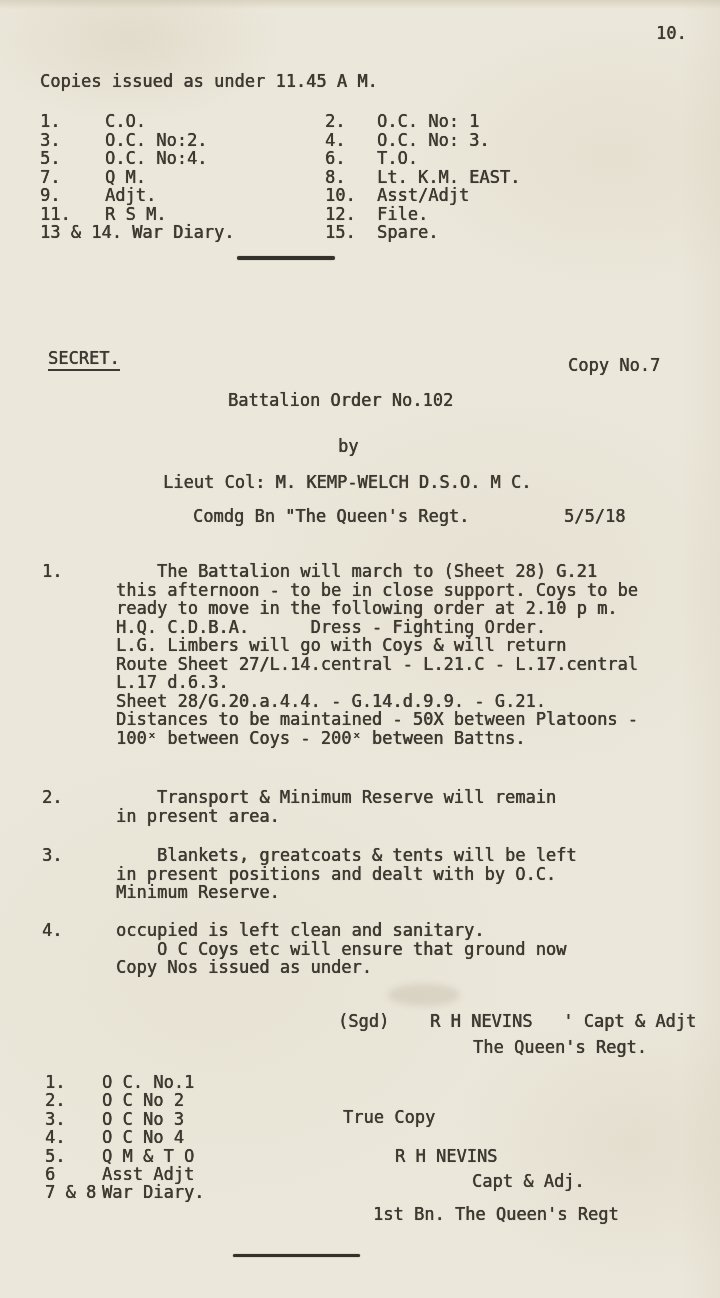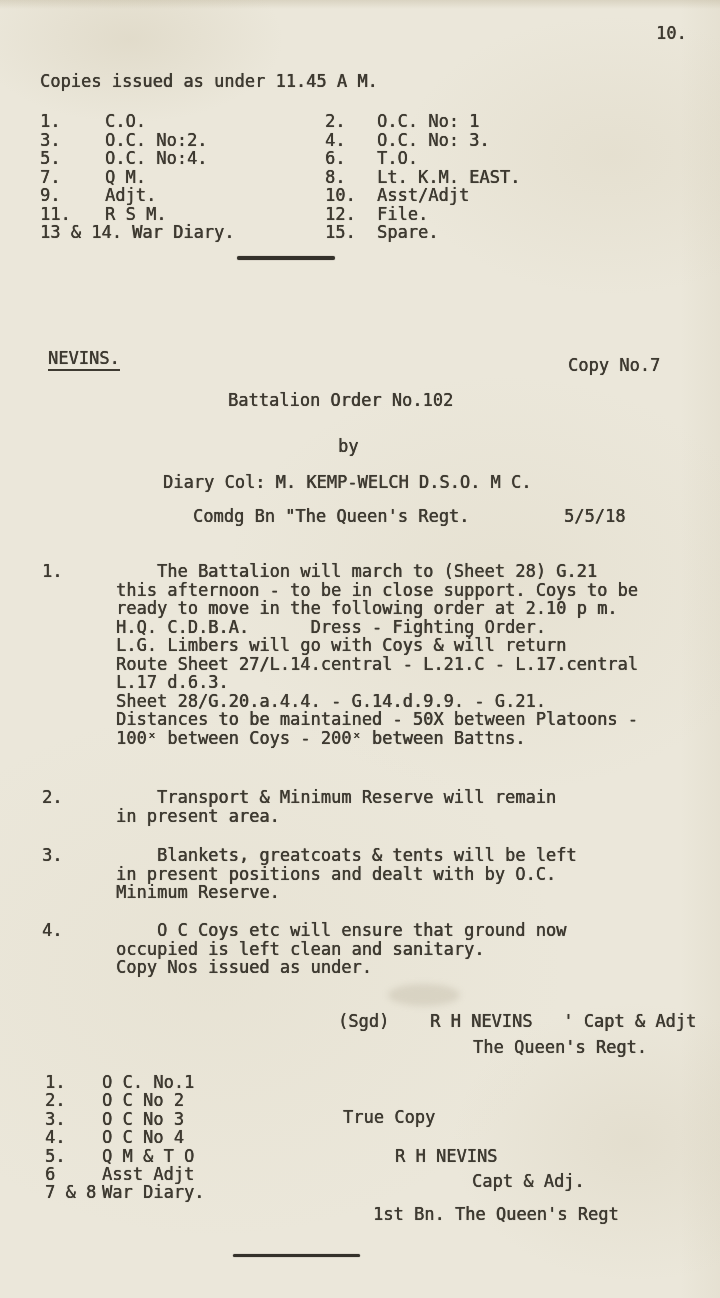--- a/index.html
+++ b/index.html
@@ -97,25 +97,25 @@
   </div>
   <div class="row" style="top:223px;">
     <span class="c cn1">13 &amp; 14. War Diary.</span>
     <span class="c cl1"></span>
     <span class="c cn2">15.</span>
     <span class="c cl2">Spare.</span>
   </div>
 
   <div class="rule rule-top"></div>
 
-  <div class="t" style="left:48px;top:349px;"><span class="underlined">NEVINS.</span></div>
+  <div class="t" style="left:48px;top:349px;"><span class="underlined">SECRET.</span></div>
   <div class="t" style="left:568px;top:356px;">Copy No.7</div>
   <div class="t" style="left:228px;top:391px;">Battalion Order No.102</div>
   <div class="t" style="left:338px;top:437px;">by</div>
-  <div class="t" style="left:163px;top:473px;">Diary Col: M. KEMP-WELCH D.S.O. M C.</div>
+  <div class="t" style="left:163px;top:473px;">Lieut Col: M. KEMP-WELCH D.S.O. M C.</div>
   <div class="t" style="left:193px;top:507px;">Comdg Bn "The Queen's Regt.</div>
   <div class="t" style="left:564px;top:507px;">5/5/18</div>
 
   <div class="t pnum" style="top:562px;">1.</div>
   <div class="pbody" style="top:562px;">
     <div class="pline">    The Battalion will march to (Sheet 28) G.21</div>
     <div class="pline">this afternoon - to be in close support. Coys to be</div>
     <div class="pline">ready to move in the following order at 2.10 p m.</div>
     <div class="pline">H.Q. C.D.B.A.      Dress - Fighting Order.</div>
     <div class="pline">L.G. Limbers will go with Coys &amp; will return</div>
@@ -134,22 +134,22 @@
 
   <div class="t pnum" style="top:846px;">3.</div>
   <div class="pbody" style="top:846px;">
     <div class="pline">    Blankets, greatcoats &amp; tents will be left</div>
     <div class="pline">in present positions and dealt with by O.C.</div>
     <div class="pline">Minimum Reserve.</div>
   </div>
 
   <div class="t pnum" style="top:921px;">4.</div>
   <div class="pbody" style="top:921px;">
+    <div class="pline">occupied is left clean and sanitary.</div>
     <div class="pline">    O C Coys etc will ensure that ground now</div>
-    <div class="pline">occupied is left clean and sanitary.</div>
     <div class="pline">Copy Nos issued as under.</div>
   </div>
 
   <div class="smudge"></div>
 
   <div class="t" style="left:338px;top:1012px;">(Sgd)    R H NEVINS   ' Capt &amp; Adjt</div>
   <div class="t" style="left:473px;top:1038px;">The Queen's Regt.</div>
 
   <div class="row" style="top:1073px;">
     <span class="c fn">1.</span>

